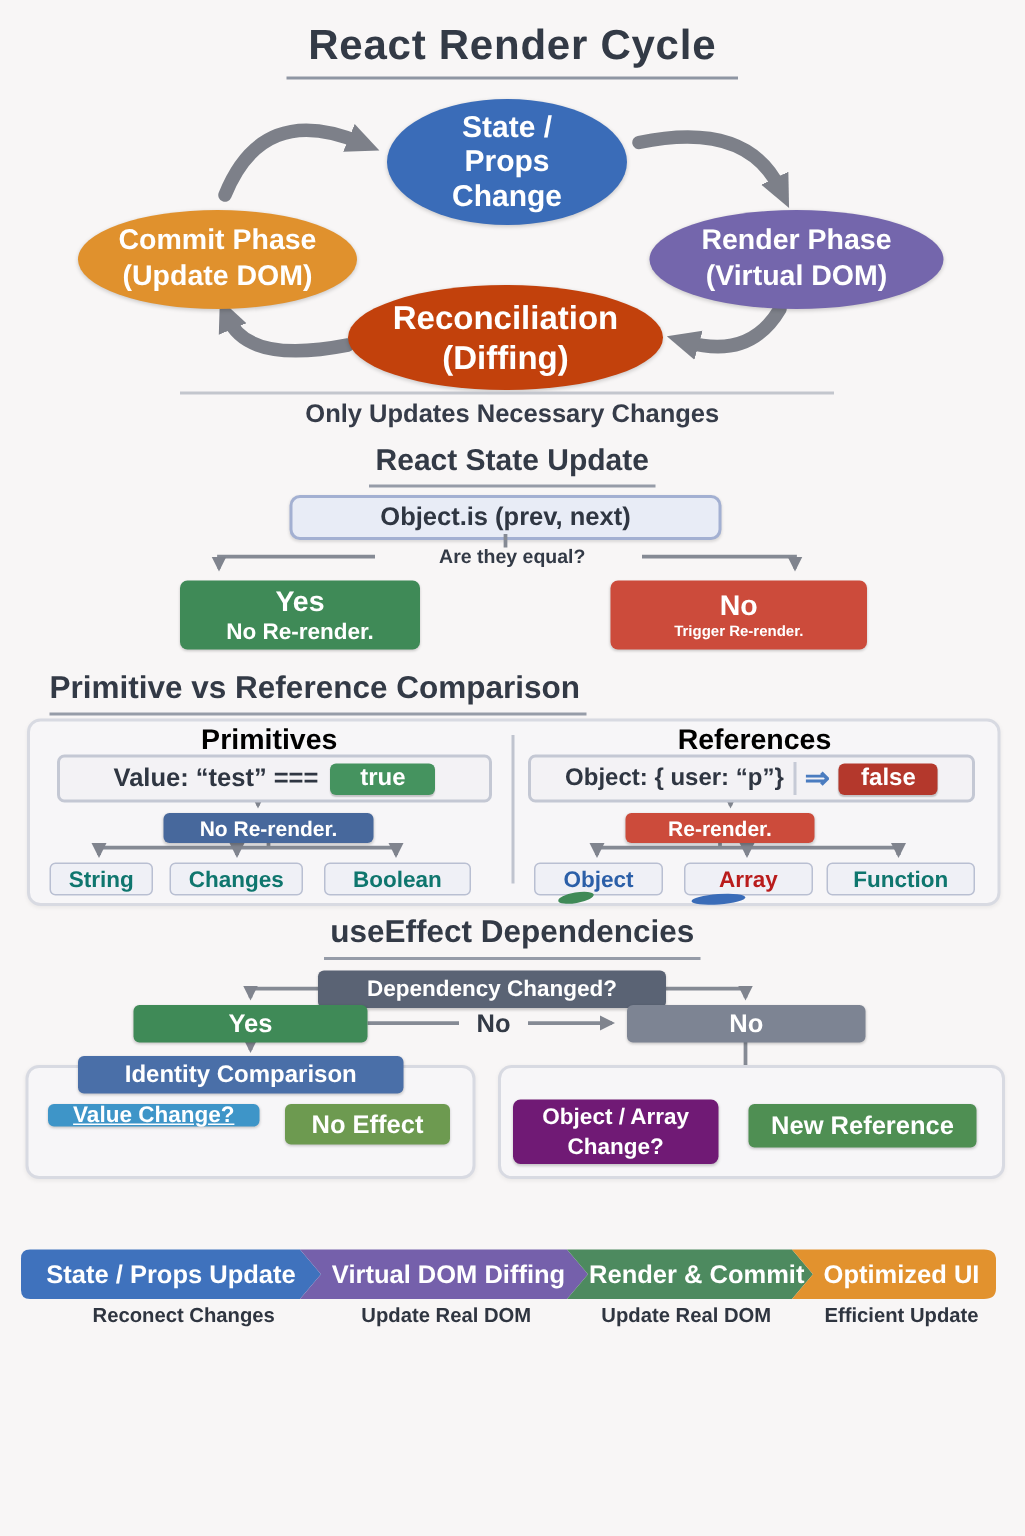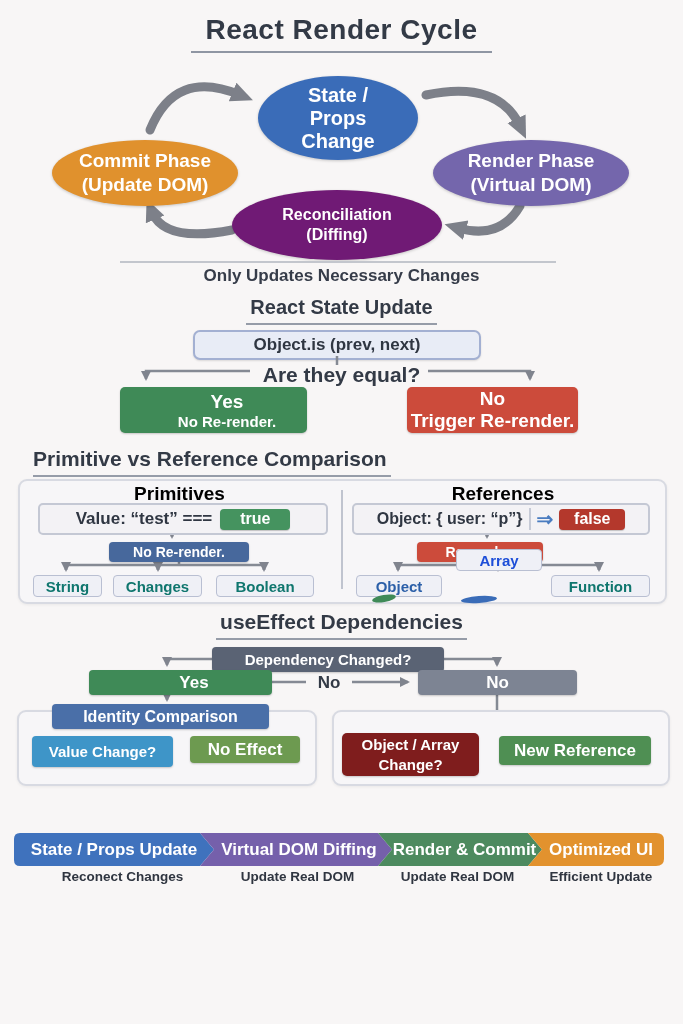--- a/index.html
+++ b/index.html
@@ -14,41 +14,41 @@
   .h2{display:inline-block;font-size:20px;border-bottom:2px solid #969ca8;padding:0 4px 4px;}
   .h2big{display:inline-block;font-size:21px;border-bottom:2px solid #969ca8;padding:0 4px 4px;}
   .ellipse{
     position:absolute;border-radius:50%;display:flex;flex-direction:column;
     align-items:center;justify-content:center;color:#fff;text-align:center;
     box-shadow:0 1px 3px rgba(0,0,0,.2);
   }
   .el-blue{background:#3a6cb8;font-size:20px;line-height:1.15;}
   .el-purple{background:#7466ac;font-size:19px;line-height:1.25;}
   .el-orange{background:#e0912d;font-size:19px;line-height:1.25;}
-  .el-green{background:#701a75;font-size:16px;line-height:1.25;}
+  .el-green{background:#c2410c;font-size:22px;line-height:1.25;}
   .rule{position:absolute;background:#c3c6cd;}
   .caption{position:absolute;left:0;width:683px;text-align:center;font-size:17px;color:#363c49;}
   .pill-light{
     position:absolute;background:#e8ecf6;border:2px solid #a3b0d2;border-radius:7px;
     display:flex;align-items:center;justify-content:center;font-size:17px;color:#2f3642;
     box-shadow:0 1px 2px rgba(0,0,0,.12);
   }
   .cbox{
     position:absolute;border-radius:5px;color:#fff;text-align:center;
     display:flex;flex-direction:column;align-items:center;justify-content:center;
     box-shadow:0 1px 2px rgba(0,0,0,.2);
   }
-  .bg-yes{background:#3f8a57;padding-left:27px;}
+  .bg-yes{background:#3f8a57;}
   .bg-no{background:#cc4b3b;}
   .bg-slate{background:#5a6374;}
   .bg-gray{background:#7d8493;}
   .bg-identity{background:#4a6fa8;}
   .bg-cyan{background:#3e95c8;}
   .bg-olive{background:#6d9a50;}
-  .bg-violet{background:#7f1d1d;}
+  .bg-violet{background:#701a75;}
   .bg-refgreen{background:#4f8f53;}
   .bg-bluebadge{background:#47689c;}
   .panel{
     position:absolute;border:2px solid #d8dae2;border-radius:9px;background:#f7f6f8;
     box-shadow:0 1px 3px rgba(0,0,0,.06);
   }
   .half-head{position:absolute;text-align:center;font-size:19px;color:#000000;}
   .exprbox{
     position:absolute;background:#f3f2f5;border:2px solid #c4c8d4;border-radius:5px;
     display:flex;align-items:center;justify-content:center;gap:8px;color:#2f3642;
@@ -56,21 +56,21 @@
   .badge{
     display:inline-flex;align-items:center;justify-content:center;border-radius:4px;
     color:#fff;box-shadow:0 1px 1px rgba(0,0,0,.2);
   }
   .badge-true{background:#45935f;font-size:16px;width:70px;height:21px;}
   .badge-false{background:#b4382c;font-size:16px;width:66px;height:21px;}
   .leaf{
     position:absolute;background:#eff0f6;border:1.5px solid #b9bfd2;border-radius:4px;
     display:flex;align-items:center;justify-content:center;font-size:15px;color:#0f766e;
   }
-  .q-text{position:absolute;left:0;width:683px;text-align:center;font-size:21px;color:#333a46;}
+  .q-text{position:absolute;left:0;width:683px;text-align:center;font-size:13px;color:#333a46;}
   .edge-label{position:absolute;text-align:center;font-size:17px;color:#333a46;}
   .swoosh{position:absolute;border-radius:50%;}
   .chevlabel{position:absolute;color:#fff;font-size:17px;text-align:center;line-height:22px;height:22px;}
   .chevcap{position:absolute;color:#2f3540;font-size:13.5px;text-align:center;}
   .vdiv-in{width:2px;height:22px;background:#c6cad6;}
   .dblarrow{color:#4a7cc0;font-size:20px;line-height:20px;}
   svg{position:absolute;overflow:visible;}
 </style>
 </head>
 <body>
@@ -94,21 +94,21 @@
 
   <svg width="683" height="215" style="left:0;top:50px">
     <g stroke="#7d8089" stroke-width="9" fill="none" stroke-linecap="round">
       <path d="M 150,80 Q 175,18 240,45" marker-end="url(#mBig)"></path>
       <path d="M 426,45 Q 498,30 520,76" marker-end="url(#mBig)"></path>
       <path d="M 520,156 Q 500,190 458,178" marker-end="url(#mBig)"></path>
       <path d="M 232,180 Q 165,193 152,162" marker-end="url(#mBig)"></path>
     </g>
   </svg>
 
-  <div class="ellipse el-blue" style="left:258px;top:76px;width:160px;height:84px;">
+  <div class="ellipse el-blue" style="left:258px;top:66px;width:160px;height:84px;">
     <span>State /</span>
     <span>Props</span>
     <span>Change</span>
   </div>
   <div class="ellipse el-purple" style="left:433px;top:140px;width:196px;height:66px;">
     <span>Render Phase</span>
     <span>(Virtual DOM)</span>
   </div>
   <div class="ellipse el-orange" style="left:52px;top:140px;width:186px;height:66px;">
     <span>Commit Phase</span>
@@ -136,21 +136,21 @@
     </g>
   </svg>
   <div class="q-text" style="top:363px">Are they equal?</div>
 
   <div class="cbox bg-yes" style="left:120px;top:387px;width:160px;height:46px;">
     <span style="font-size:19px">Yes</span>
     <span style="font-size:15px">No Re-render.</span>
   </div>
   <div class="cbox bg-no" style="left:407px;top:387px;width:171px;height:46px;">
     <span style="font-size:19px">No</span>
-    <span style="font-size:19px">Trigger Re-render.</span>
+    <span style="font-size:10px">Trigger Re-render.</span>
   </div>
 
   <div class="abs" style="left:33px;top:447px;">
     <span class="h2big" style="padding-left:0">Primitive vs Reference Comparison</span>
   </div>
 
   <div class="panel" style="left:18px;top:479px;width:645px;height:121px;"></div>
   <div class="rule" style="left:341px;top:490px;width:2px;height:99px;background:#c0c4cf;"></div>
 
   <svg width="683" height="50" style="left:0;top:530px">
@@ -180,21 +180,21 @@
 
   <div class="half-head" style="left:341px;top:483px;width:324px;">References</div>
   <div class="exprbox" style="left:352px;top:503px;width:294px;height:28px;font-size:16px;gap:6px;">
     <span>Object: { user: “p”}</span>
     <span class="vdiv-in"></span>
     <span class="dblarrow">⇒</span>
     <span class="badge badge-false">false</span>
   </div>
   <div class="cbox bg-no" style="left:417px;top:542px;width:126px;height:20px;font-size:14px;border-radius:4px;">Re-render.</div>
   <div class="leaf" style="left:356px;top:575px;width:84px;height:20px;color:#2b5fa8;">Object</div>
-  <div class="leaf" style="left:456px;top:549px;width:84px;height:20px;color:#1d4ed8;">Array</div>
+  <div class="leaf" style="left:456px;top:575px;width:84px;height:20px;color:#b91c1c;">Array</div>
   <div class="leaf" style="left:551px;top:575px;width:97px;height:20px;">Function</div>
   <div class="swoosh" style="left:372px;top:595px;width:24px;height:7px;background:#3f8a57;transform:rotate(-10deg);"></div>
   <div class="swoosh" style="left:461px;top:596px;width:36px;height:7px;background:#3a6cb8;transform:rotate(-4deg);"></div>
 
   <div class="hwrap" style="top:610px">
     <span class="h2big">useEffect Dependencies</span>
   </div>
 
   <svg width="683" height="110" style="left:0;top:655px">
     <g stroke="#858a94" stroke-width="2.5" fill="none">
@@ -211,21 +211,21 @@
     </g>
   </svg>
 
   <div class="cbox bg-slate" style="left:212px;top:647px;width:232px;height:25px;font-size:15px;border-radius:4px;">Dependency Changed?</div>
   <div class="cbox bg-yes" style="left:89px;top:670px;width:156px;height:25px;font-size:17px;border-radius:4px;">Yes</div>
   <div class="cbox bg-gray" style="left:418px;top:670px;width:159px;height:25px;font-size:17px;border-radius:4px;">No</div>
   <div class="edge-label" style="left:306px;top:673px;width:46px;">No</div>
 
   <div class="panel" style="left:17px;top:710px;width:296px;height:72px;"></div>
   <div class="cbox bg-identity" style="left:52px;top:704px;width:217px;height:25px;font-size:16px;border-radius:4px;">Identity Comparison</div>
-  <div class="cbox bg-cyan" style="left:32px;top:736px;width:141px;height:31px;font-size:15px;border-radius:4px;">Value Change?</div>
+  <div class="cbox bg-cyan" style="left:32px;top:736px;width:141px;height:15px;font-size:15px;border-radius:4px;text-decoration:underline;">Value Change?</div>
   <div class="cbox bg-olive" style="left:190px;top:736px;width:110px;height:27px;font-size:17px;border-radius:4px;">No Effect</div>
 
   <div class="panel" style="left:332px;top:710px;width:334px;height:72px;"></div>
   <div class="cbox bg-violet" style="left:342px;top:733px;width:137px;height:43px;font-size:15px;line-height:1.3;border-radius:5px;padding:0 4px;box-sizing:border-box;">Object / Array Change?</div>
   <div class="cbox bg-refgreen" style="left:499px;top:736px;width:152px;height:29px;font-size:17px;border-radius:4px;">New Reference</div>
 
 
   <svg width="683" height="40" style="left:0;top:830px">
     <path d="M20,3 H200 L214,19.5 L200,36 H20 Q14,36 14,30 V9 Q14,3 20,3 Z" fill="#3f72bd"></path>
     <path d="M200,3 H378 L392,19.5 L378,36 H200 L214,19.5 Z" fill="#7560ab"></path>

